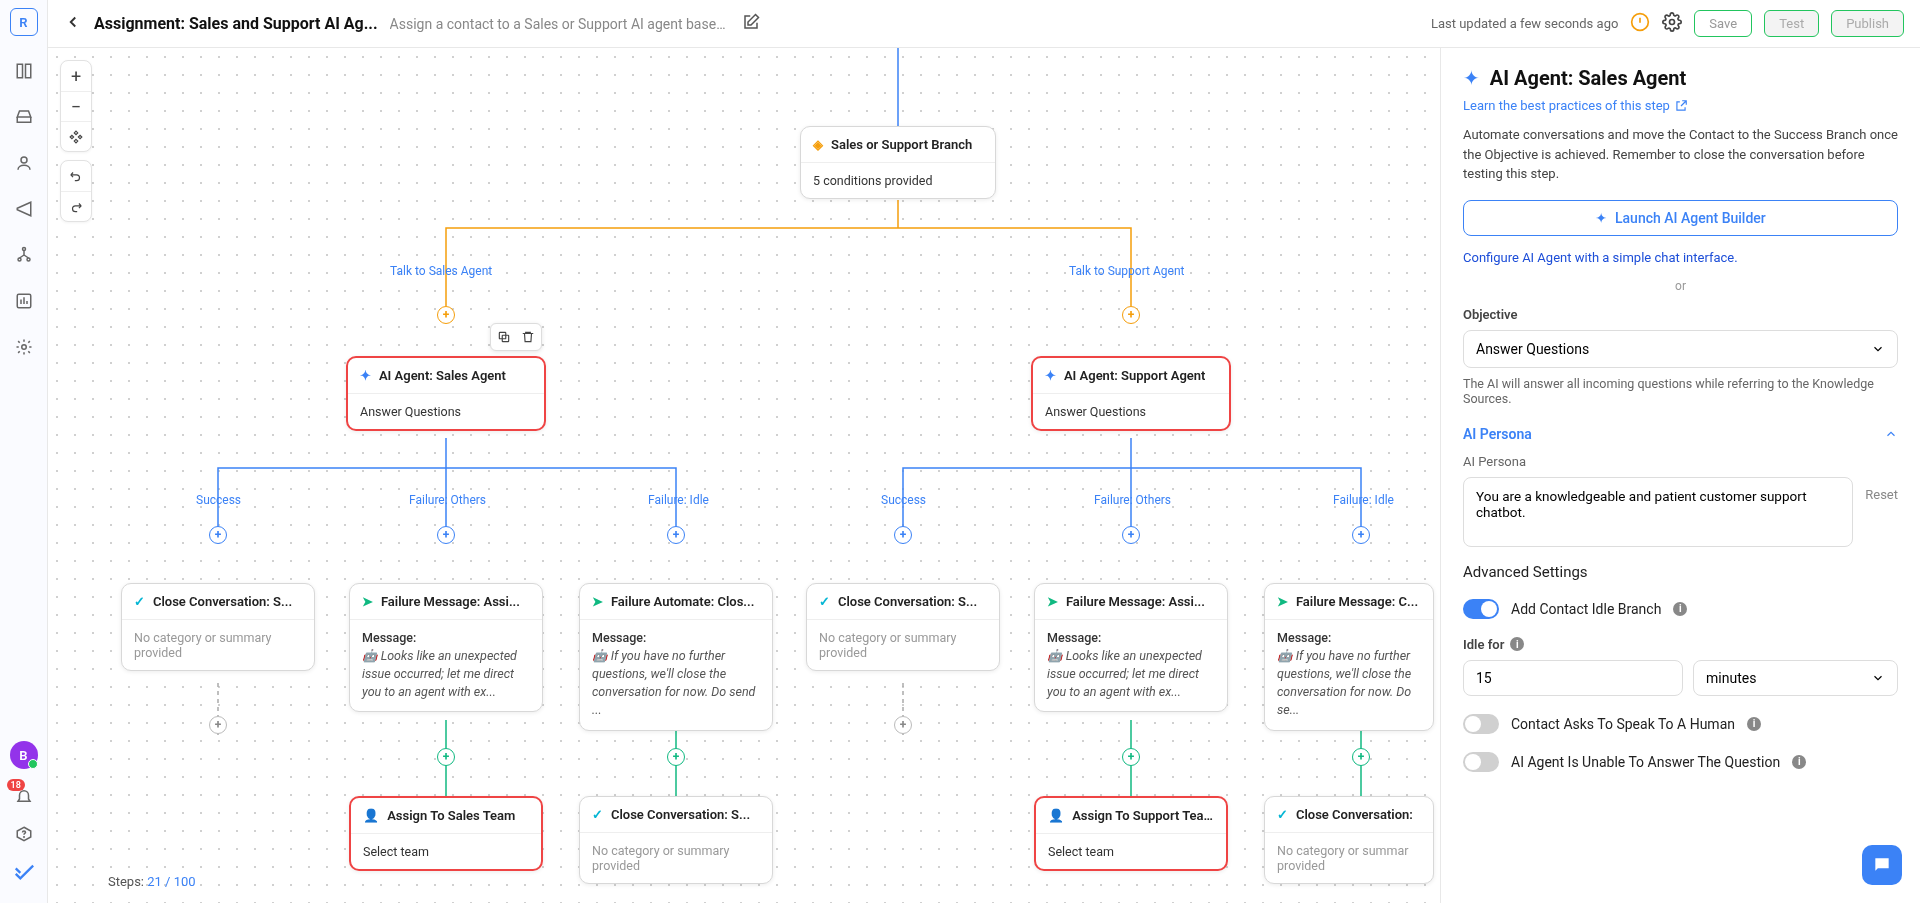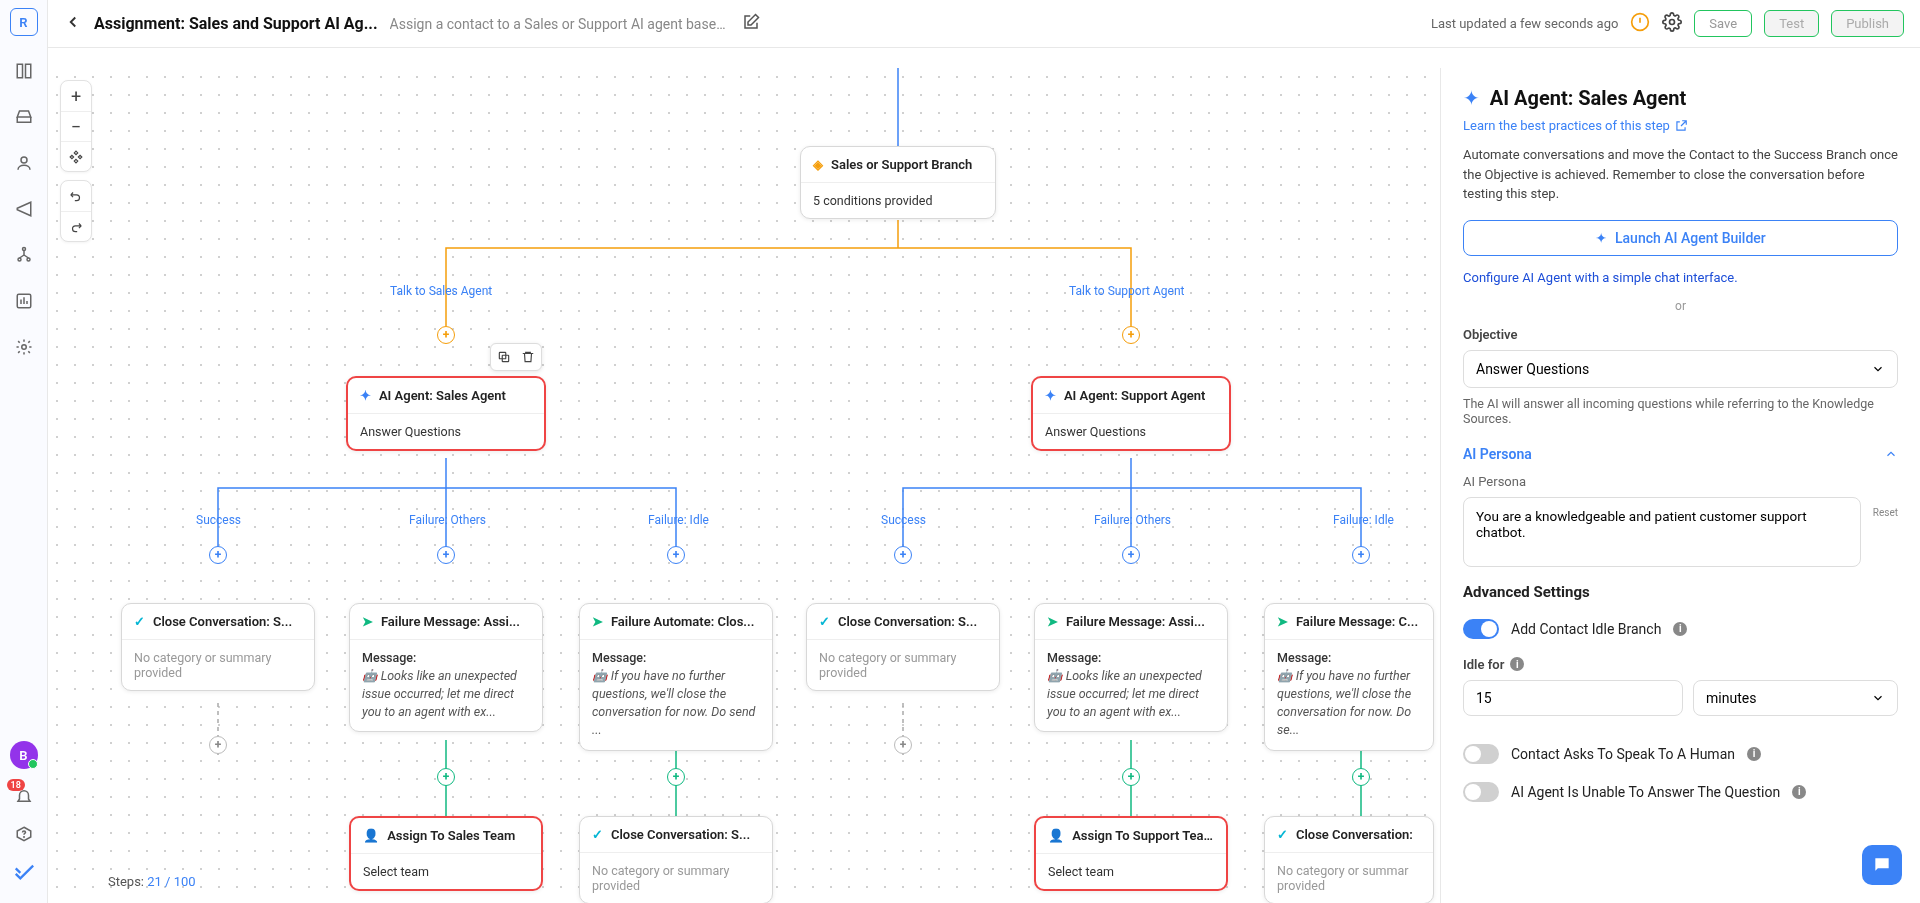--- a/index.html
+++ b/index.html
@@ -11,21 +11,21 @@
 .rail-badge { width: 28px; height: 28px; border: 1px solid #3b82f6; border-radius: 6px; display: flex; align-items: center; justify-content: center; color: #3b82f6; font-weight: 600; font-size: 13px; margin-bottom: 16px; }
 .rail-icons { display: flex; flex-direction: column; gap: 24px; align-items: center; margin-top: 8px; }
 .rail-icon { width: 22px; height: 22px; display: flex; align-items: center; justify-content: center; color: #666; cursor: pointer; }
 .rail-bottom { margin-top: auto; display: flex; flex-direction: column; align-items: center; gap: 16px; margin-bottom: 12px; }
 .rail-avatar { width: 28px; height: 28px; border-radius: 50%; background: #9333ea; color: #fff; font-size: 13px; font-weight: 600; display: flex; align-items: center; justify-content: center; position: relative; }
 .rail-avatar::after { content: ''; position: absolute; bottom: 0; right: 0; width: 8px; height: 8px; background: #22c55e; border: 1.5px solid #fff; border-radius: 50%; }
 .rail-bell { position: relative; }
 .rail-bell-badge { position: absolute; top: -6px; left: -6px; background: #ef4444; color: #fff; font-size: 9px; font-weight: 600; border-radius: 8px; padding: 1px 4px; }
 
 
-.main { flex: 1; display: flex; flex-direction: column; position: relative; gap: 20px; }
+.main { flex: 1; display: flex; flex-direction: column; position: relative; }
 .topbar { height: 48px; border-bottom: 1px solid #e8e8e8; display: flex; align-items: center; padding: 0 16px; gap: 12px; }
 .topbar-back { cursor: pointer; color: #333; }
 .topbar-title { font-size: 16px; font-weight: 700; color: #111; white-space: nowrap; overflow: hidden; text-overflow: ellipsis; max-width: 320px; }
 .topbar-desc { font-size: 14px; color: #888; white-space: nowrap; overflow: hidden; text-overflow: ellipsis; max-width: 340px; }
 .topbar-edit { cursor: pointer; color: #555; }
 .topbar-spacer { flex: 1; }
 .topbar-updated { font-size: 13px; color: #666; }
 .topbar-warn { color: #f59e0b; }
 .topbar-settings { color: #444; cursor: pointer; }
 .topbar-btn { border: 1px solid #22c55e; background: #fff; padding: 5px 14px; border-radius: 6px; font-size: 13px; color: #999; cursor: pointer; }
@@ -71,31 +71,31 @@
 .sp-launch { width: 100%; border: 1.5px solid #3b82f6; color: #3b82f6; background: #fff; padding: 9px; border-radius: 8px; font-size: 14px; font-weight: 500; cursor: pointer; display: flex; align-items: center; justify-content: center; gap: 8px; margin-bottom: 14px; }
 .sp-help { font-size: 13px; color: #1d4ed8; margin-bottom: 14px; }
 .sp-or { text-align: center; font-size: 12px; color: #999; margin-bottom: 14px; }
 .sp-label { font-size: 13px; font-weight: 600; color: #444; margin-bottom: 8px; }
 .sp-select { width: 100%; border: 1px solid #ddd; border-radius: 8px; padding: 10px 12px; font-size: 14px; display: flex; justify-content: space-between; align-items: center; cursor: pointer; margin-bottom: 8px; }
 .sp-hint { font-size: 12.5px; color: #666; margin-bottom: 20px; }
 .sp-section-hdr { display: flex; justify-content: space-between; align-items: center; margin-bottom: 12px; cursor: pointer; }
 .sp-section-title { font-size: 14px; font-weight: 600; color: #3b82f6; }
 .sp-field-row { display: flex; gap: 12px; align-items: flex-start; margin-bottom: 16px; }
 .sp-textarea { flex: 1; border: 1px solid #ddd; border-radius: 8px; padding: 10px 12px; font-size: 13.5px; min-height: 70px; resize: none; font-family: inherit; }
-.sp-reset { font-size: 10px; color: #888; cursor: pointer; padding-top: 10px; }
-.sp-adv { font-size: 15px; font-weight: 700; color: #222; margin: 14px 0 18px; }
+.sp-reset { font-size: 13px; color: #888; cursor: pointer; padding-top: 10px; }
+.sp-adv { font-size: 15px; font-weight: 400; color: #222; margin: 14px 0 18px; }
 .sp-toggle-row { display: flex; align-items: center; gap: 12px; margin-bottom: 18px; font-size: 14px; color: #222; }
 .toggle { width: 36px; height: 20px; border-radius: 10px; position: relative; cursor: pointer; flex-shrink: 0; }
 .toggle.on { background: #3b82f6; }
 .toggle.off { background: #d0d0d0; }
 .toggle::after { content: ''; position: absolute; width: 16px; height: 16px; background: #fff; border-radius: 50%; top: 2px; }
 .toggle.on::after { right: 2px; }
 .toggle.off::after { left: 2px; }
 .info-dot { width: 14px; height: 14px; border-radius: 50%; background: #888; color: #fff; font-size: 10px; display: inline-flex; align-items: center; justify-content: center; font-weight: 700; flex-shrink: 0; }
-.sp-idle-row { display: flex; gap: 10px; margin-bottom: 28px; justify-content: space-between; }
+.sp-idle-row { display: flex; gap: 10px; margin-bottom: 18px; justify-content: space-between; }
 .sp-input { border: 1px solid #ddd; border-radius: 8px; padding: 9px 12px; font-size: 14px; }
 .sp-input.num { width: 220px; }
 .sp-input.sel { flex: 1; display: flex; justify-content: space-between; align-items: center; cursor: pointer; }
 .float-help { position: fixed; bottom: 18px; right: 18px; width: 40px; height: 40px; background: #3b82f6; border-radius: 10px; display: flex; align-items: center; justify-content: center; color: #fff; cursor: pointer; z-index: 20; }
 </style>
 </head>
 <body>
 
 <div class="left-rail">
   <div class="rail-badge">R</div>

